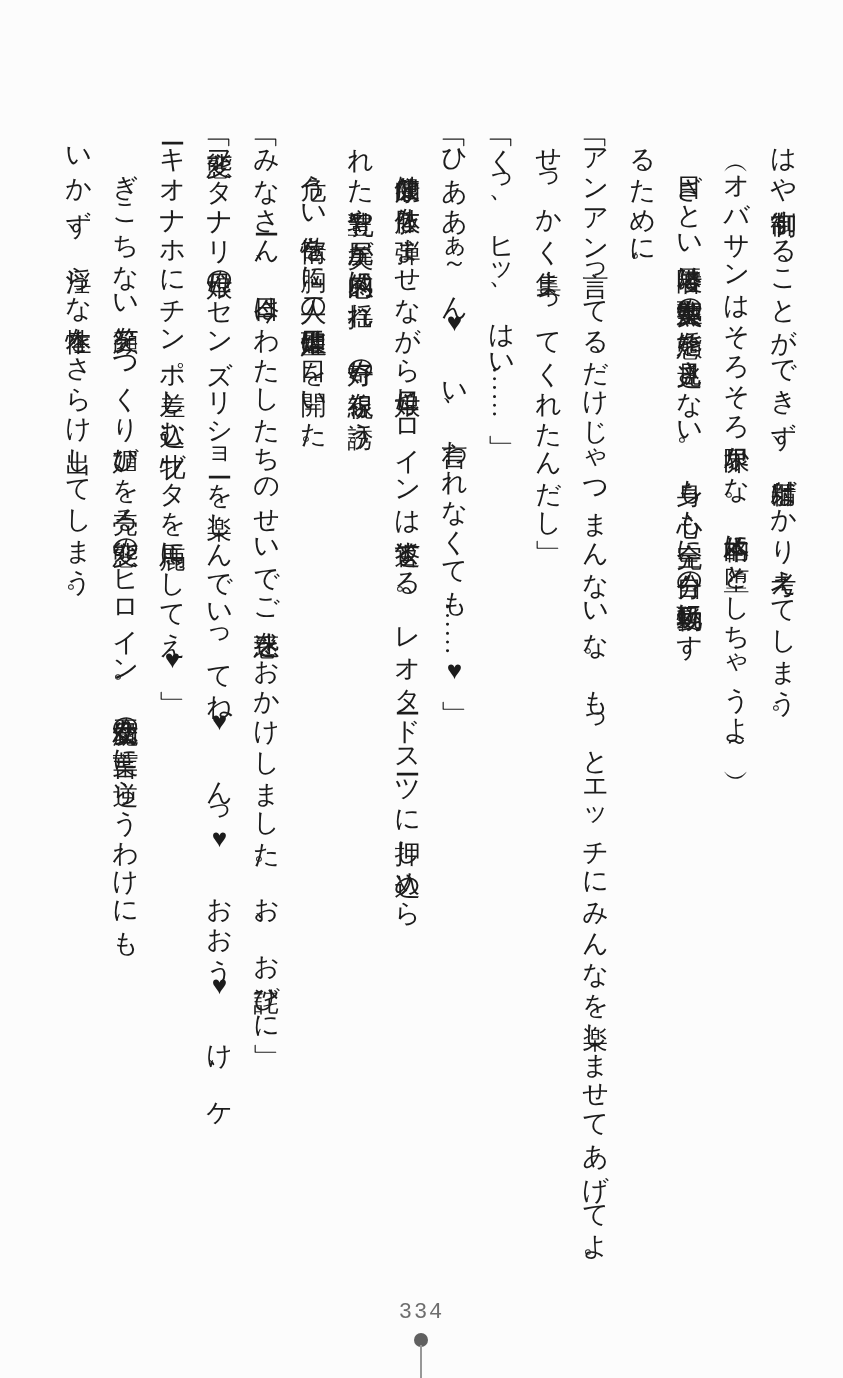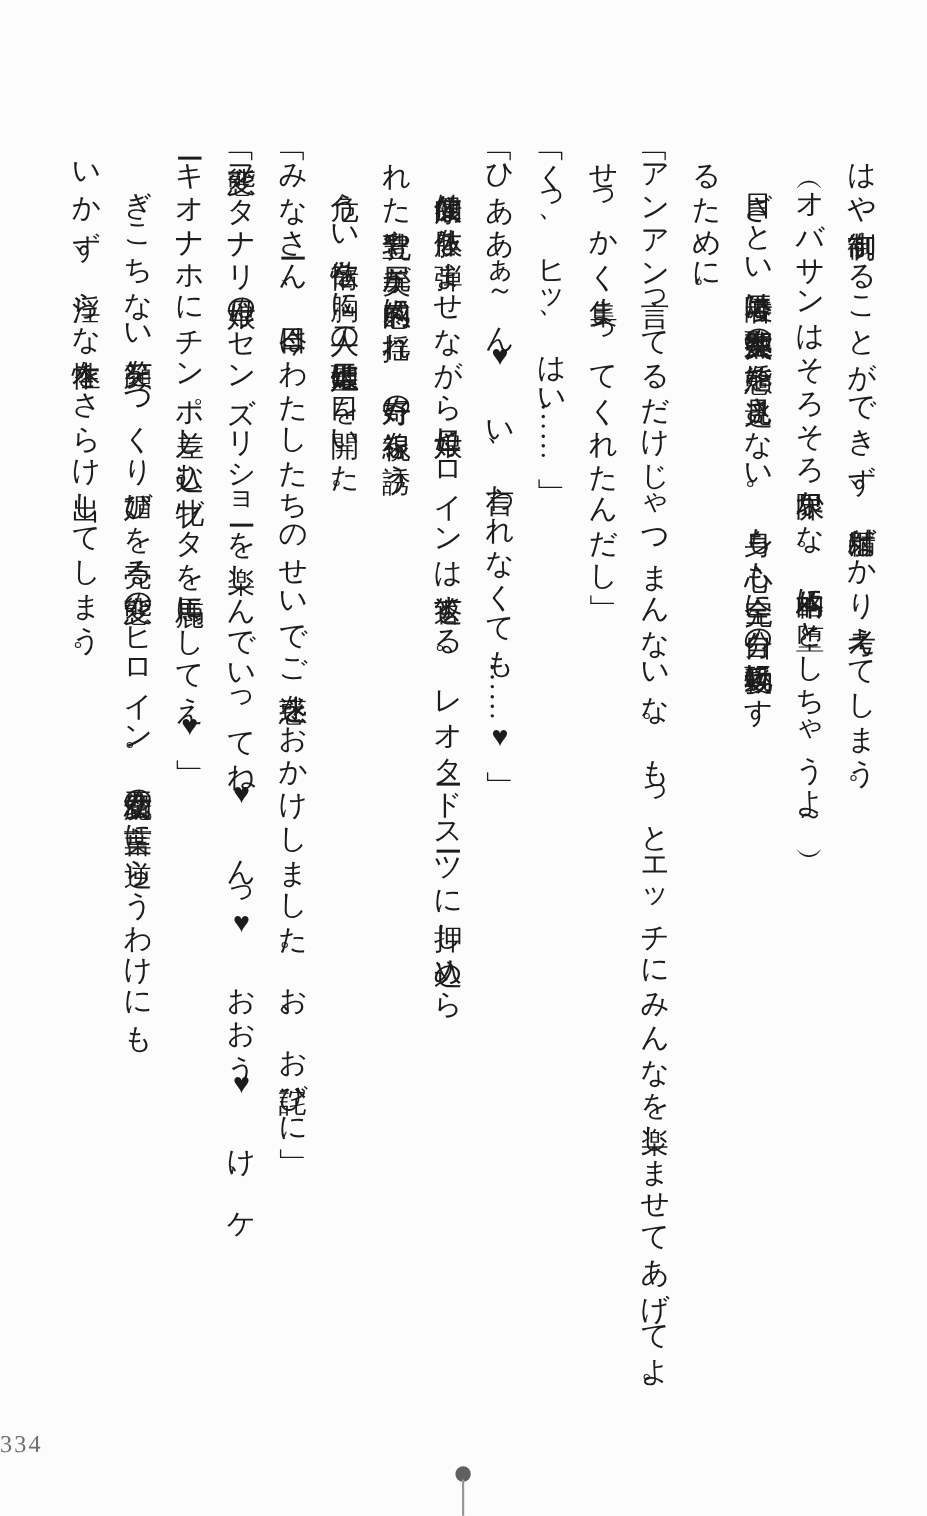--- a/index.html
+++ b/index.html
@@ -37,22 +37,22 @@
   }
   .indent-1 {
     text-indent: 1em;     
   }
   
   #page-footer {
     position: absolute;
     left: 0;
     top: 1300px;
     width: 843px;
-    text-align: left;
-    font-family: Liberation Serif, serif;
+    text-align: center;
+    font-family: Liberation Mono, monospace;
     font-size: 22px;
     font-weight: 400;
     color: #6e6e6e;
     letter-spacing: 2px;
   }
   #ornament-circle {
     position: absolute;
     left: 414px;
     top: 1333px;
     width: 14px;

